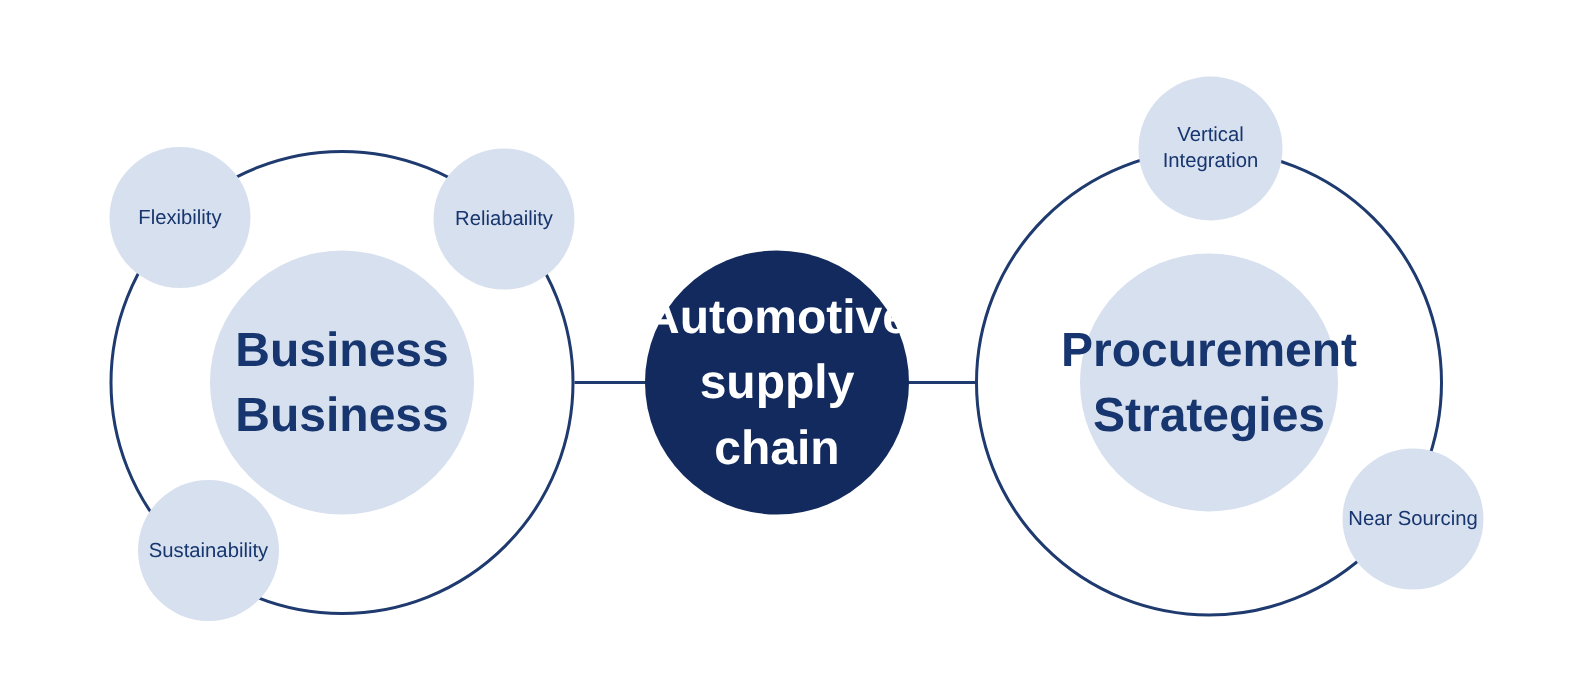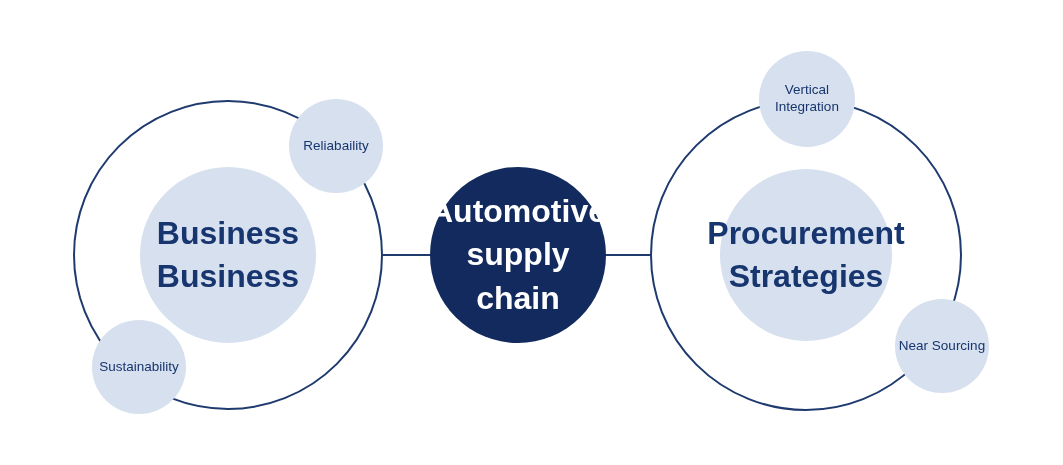--- a/index.html
+++ b/index.html
@@ -82,20 +82,23 @@
   .sat-near-shoring{left:627px;top:299px;width:92px;height:92px;}
   .sat-dual-sourcing{left:895px;top:299px;width:94px;height:94px;}
 </style>
 </head>
 <body>
 
 <div class="canvas">
 
   <div class="ring ring-left"></div>
 
+  <div class="circle satellite sat-flexibility">
+    <span class="one-line">Flexibility</span>
+  </div>
 
   <div class="circle satellite sat-reliabaility">
     <span class="one-line">Reliabaility</span>
   </div>
 
   <div class="circle hub hub-business">
     <div>
       <span>Business</span>
       <span>Business</span>
     </div>

